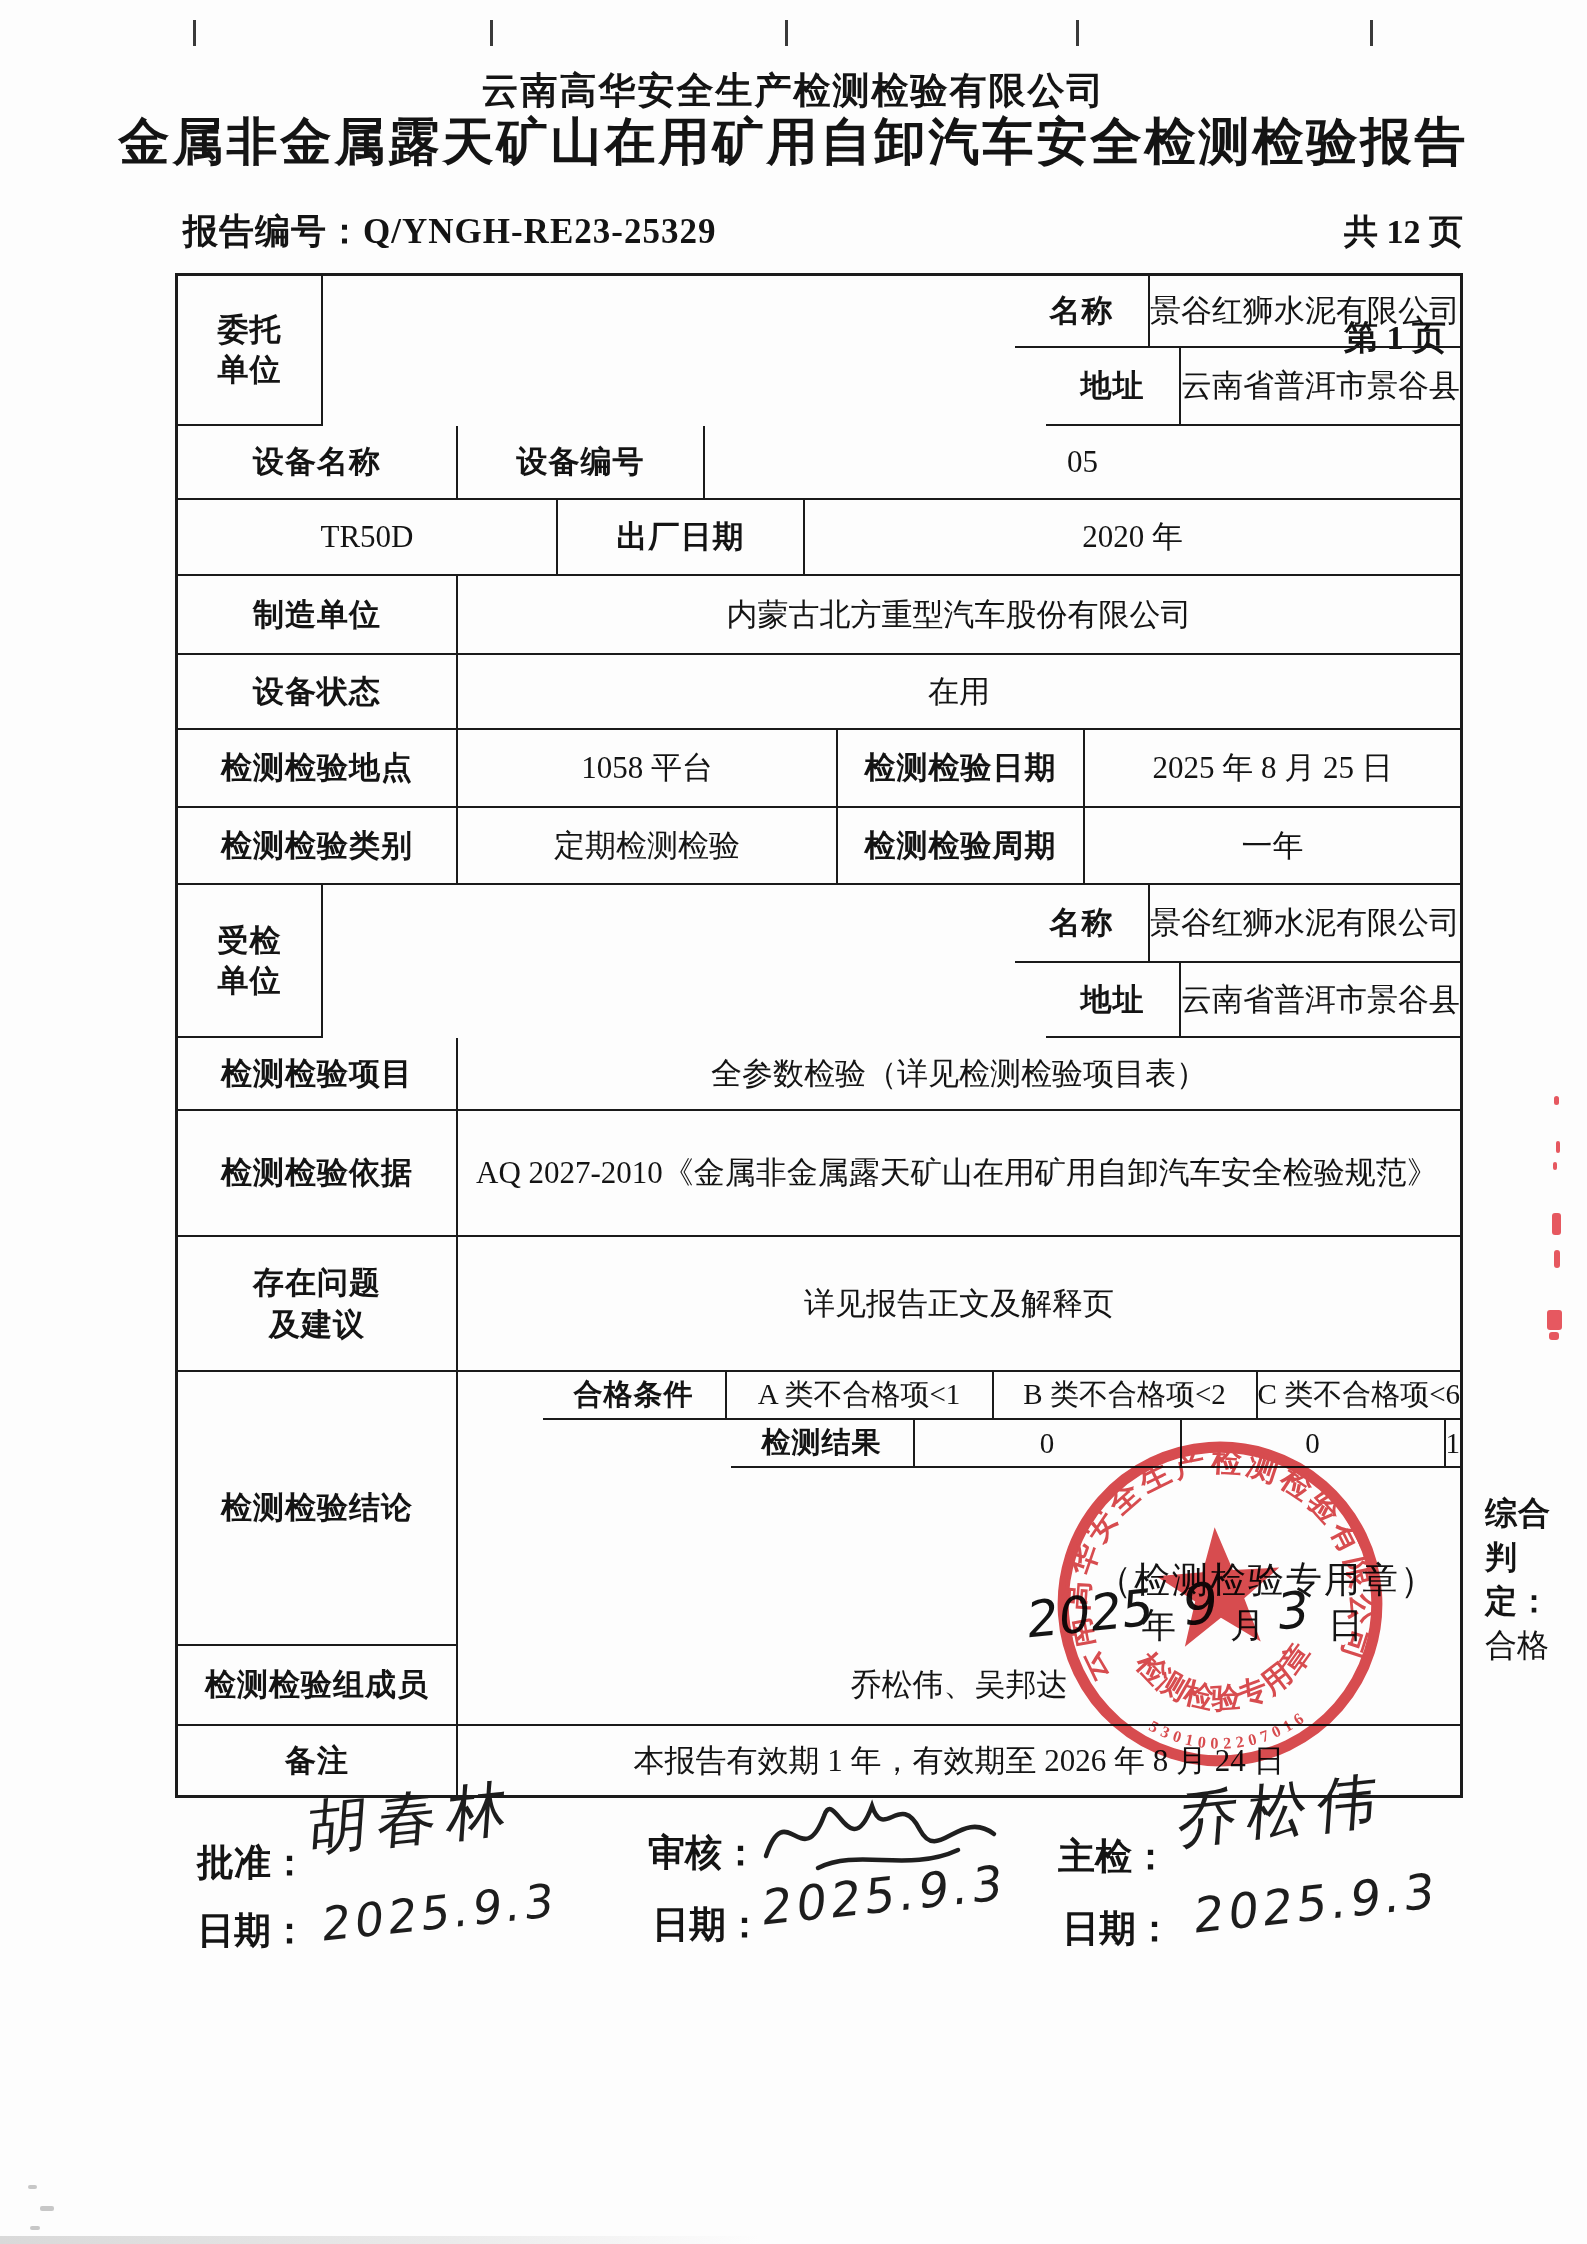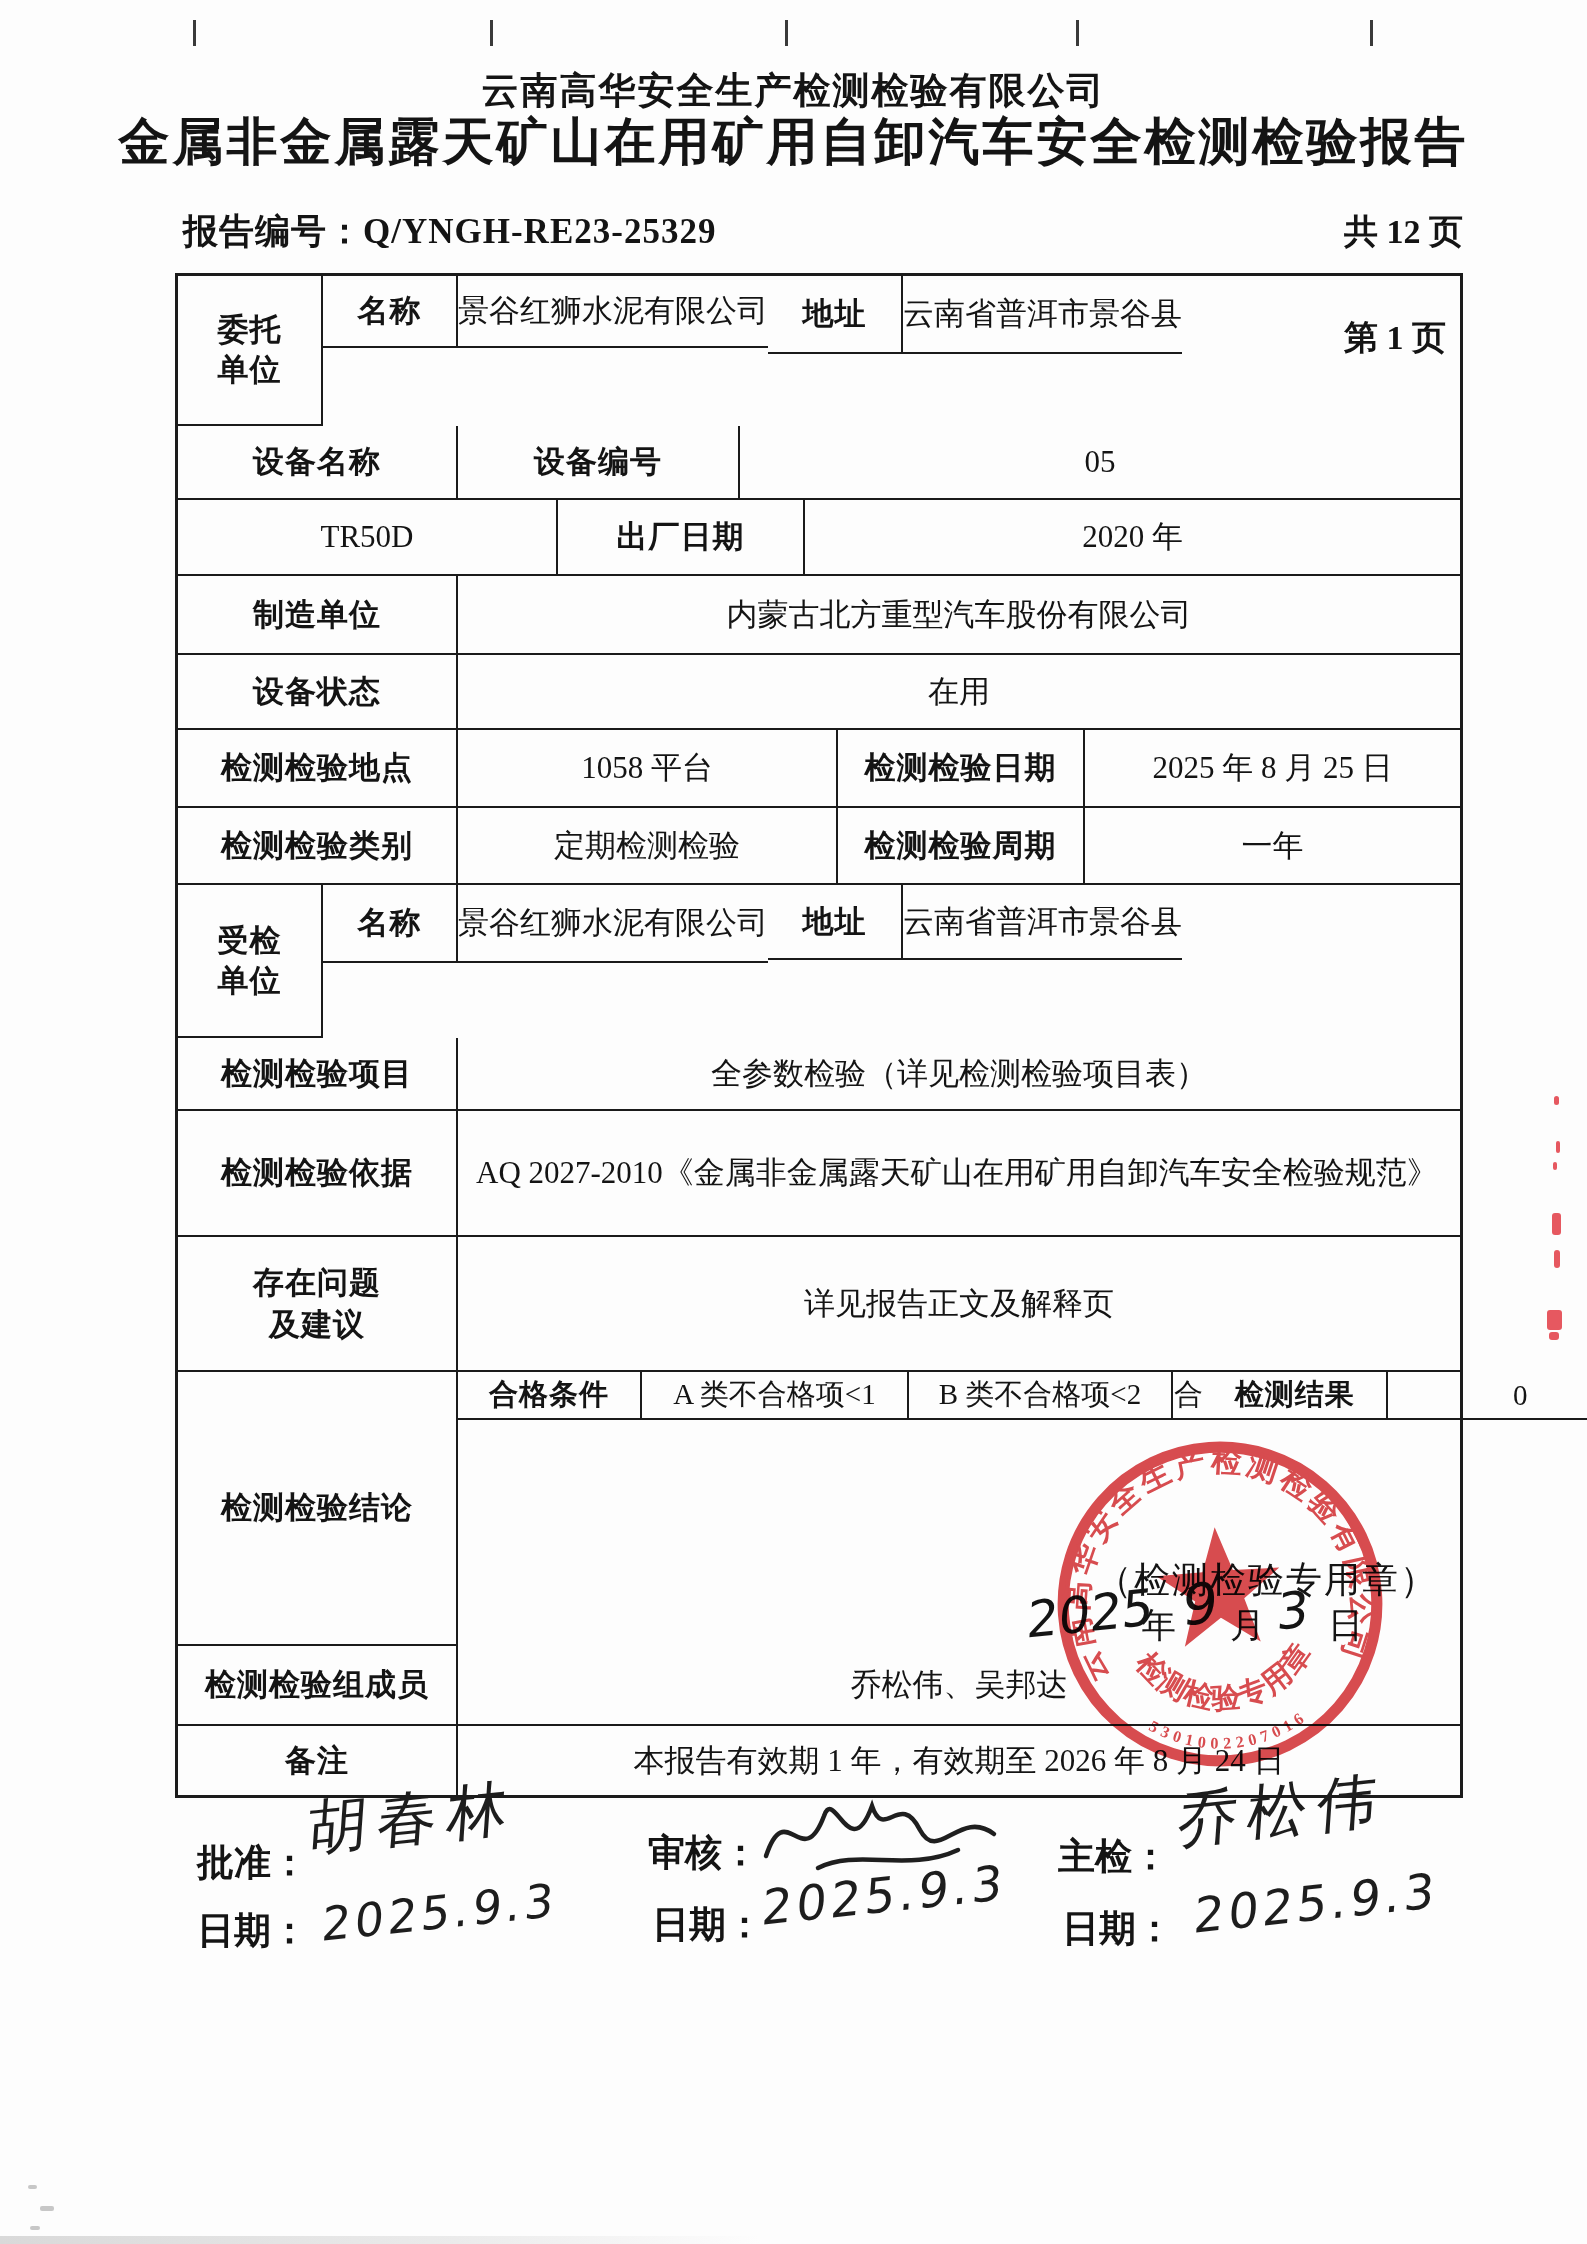--- a/index.html
+++ b/index.html
@@ -15,21 +15,21 @@
   
   .tick{width:3px;height:26px;background:#3a3a3a;top:20px;}
   
   .tbl{left:175px;top:273px;width:1288px;border:3px solid #1b1b1b;box-sizing:border-box;font-size:31px;background:transparent;}
   .row{display:flex;}
   .c{border-right:2px solid #1b1b1b;border-bottom:2px solid #1b1b1b;box-sizing:border-box;
      display:flex;align-items:center;justify-content:center;text-align:center;overflow:hidden;}
   .c.rlast{border-right:none;}
   .c.blast{border-bottom:none;}
   .lab{font-weight:700;letter-spacing:1px;}
-  .vcol{display:flex;flex-direction:row;flex:1;min-width:0;}
+  .vcol{display:flex;flex-direction:column;flex:1;min-width:0;align-items:flex-end;}
   .irow{display:flex;}
   .left{justify-content:flex-start;text-align:left;padding-left:18px;}
   .two-line{flex-direction:column;line-height:40px;}
   
   .sub{font-size:29px;}
   .judge-area{position:relative;flex:1;display:block;border-bottom:2px solid #1b1b1b;box-sizing:border-box;}
   .judge-line{position:absolute;left:25px;top:24px;font-size:32px;}
   
   .stamp-note{left:1096px;top:1556px;font-size:36px;letter-spacing:2px;z-index:3;}
   .stamp-dateline{left:1025px;top:1570px;width:360px;height:90px;z-index:3;}
@@ -84,21 +84,21 @@
       </div>
       <div class="irow" style="height:78px">
         <div class="c lab" style="width:135px">地址</div>
         <div class="c rlast" style="flex:1">云南省普洱市景谷县</div>
       </div>
     </div>
   </div>
 
   <div class="row" style="height:74px">
     <div class="c lab" style="width:280px">设备名称</div>
-    <div class="c lab" style="width:282px">设备编号</div>
+    <div class="c lab" style="width:247px">设备编号</div>
     <div class="c rlast" style="flex:1">05</div>
   </div>
 
   <div class="row" style="height:76px">
     <div class="c" style="width:380px">TR50D</div>
     <div class="c lab" style="width:247px">出厂日期</div>
     <div class="c rlast" style="flex:1">2020 年</div>
   </div>
 
   <div class="row" style="height:79px">

